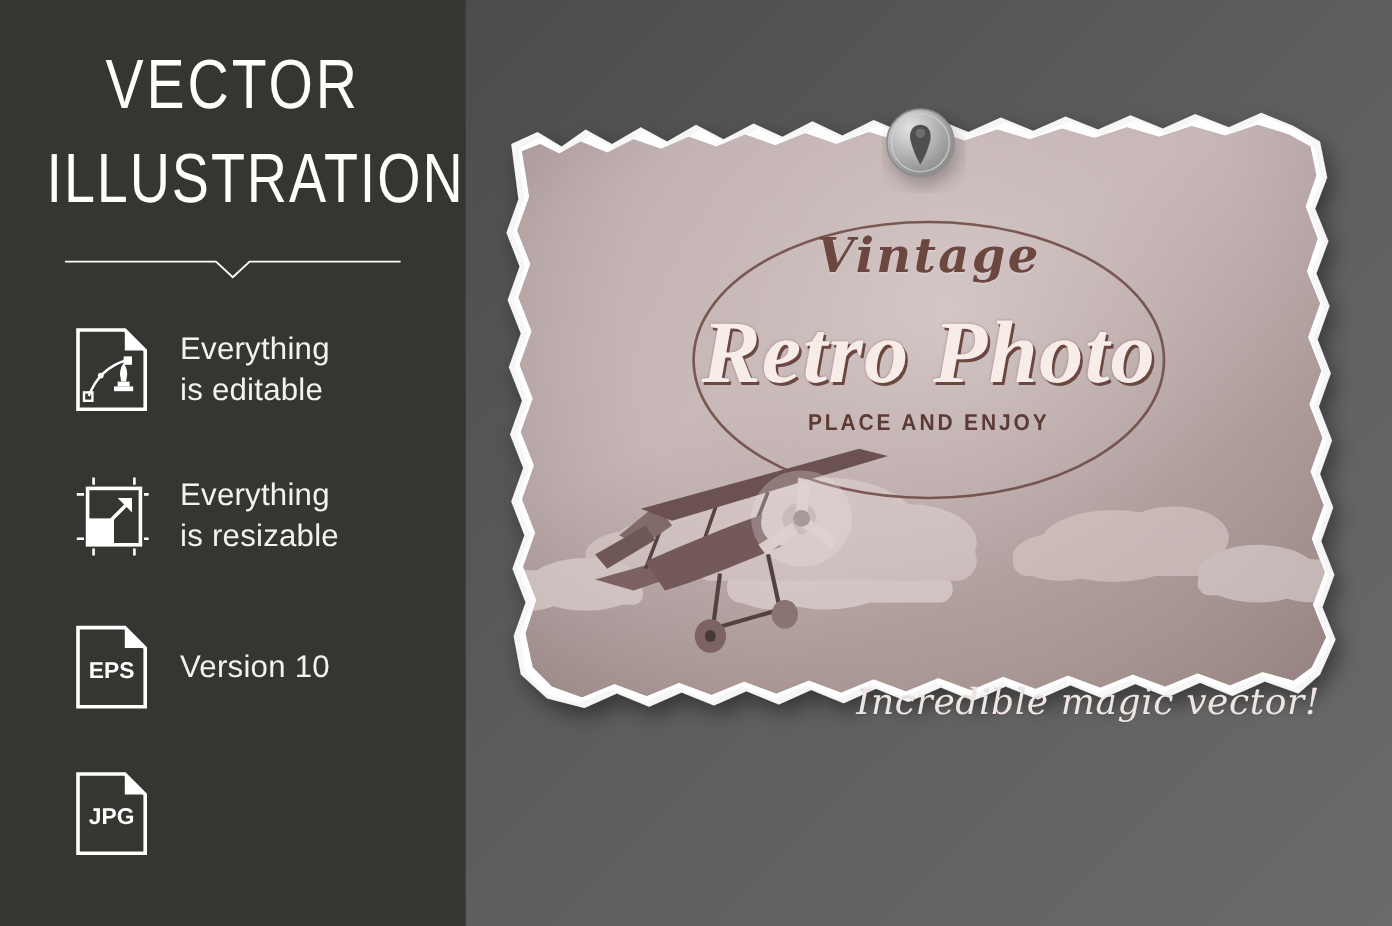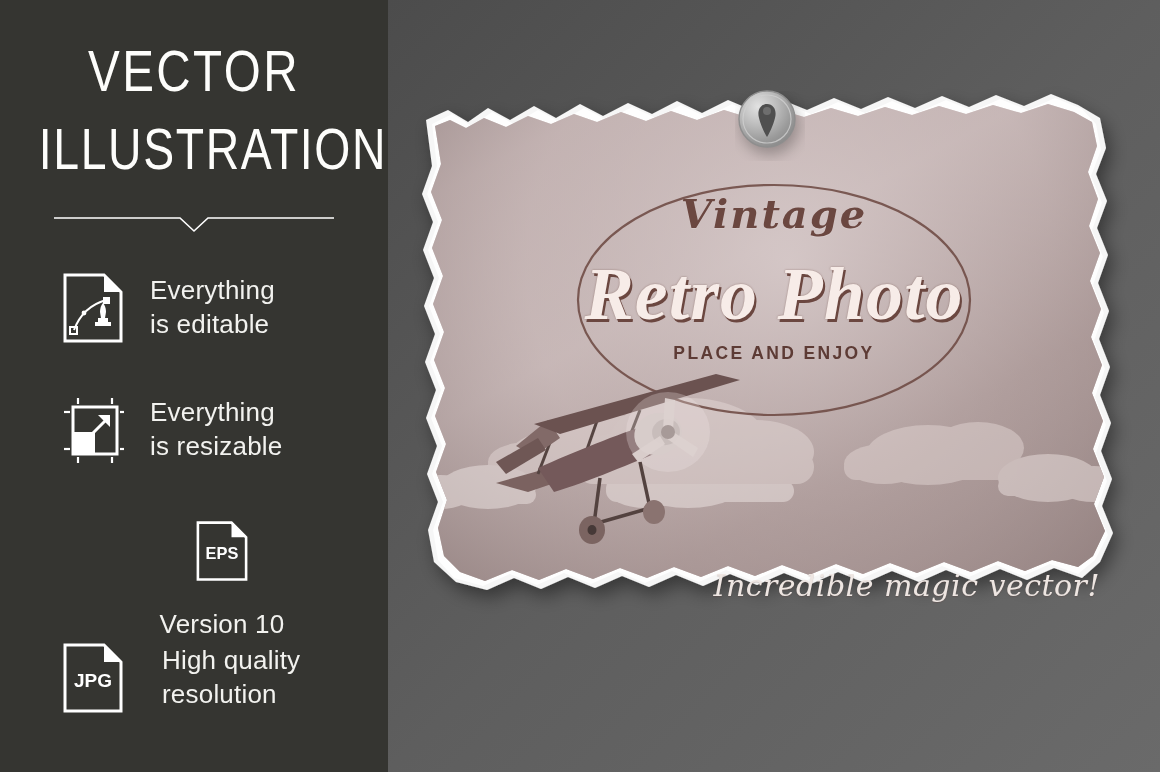--- a/index.html
+++ b/index.html
@@ -135,41 +135,37 @@
         </g>
         <path d="M26 44 L46 24" stroke="#ffffff" stroke-width="3"></path>
         <path d="M48 21 L48 33 L36 21 Z" fill="#ffffff"></path>
       </svg>
       <div class="feat-text">
         <span>Everything</span>
         <span>is resizable</span>
       </div>
     </div>
 
-    <div class="feature" style="top:520px;flex-direction:column;">
+    <div class="feature" style="top:520px;">
       <svg class="feat-icon" viewBox="0 0 62 72">
         <path d="M3 3 H42 L59 20 V69 H3 Z" fill="none" stroke="#ffffff" stroke-width="3"></path>
         <path d="M42 3 L42 20 L59 20 Z" fill="#ffffff"></path>
         <text x="31" y="45" text-anchor="middle" fill="#ffffff" font-family="Liberation Sans, sans-serif" font-size="19" font-weight="700">EPS</text>
       </svg>
       <div class="feat-text">
         <span>Version 10</span>
       </div>
     </div>
 
     <div class="feature" style="top:642px;gap:38px;">
       <svg class="feat-icon" viewBox="0 0 62 72">
         <path d="M3 3 H42 L59 20 V69 H3 Z" fill="none" stroke="#ffffff" stroke-width="3"></path>
         <path d="M42 3 L42 20 L59 20 Z" fill="#ffffff"></path>
         <text x="31" y="45" text-anchor="middle" fill="#ffffff" font-family="Liberation Sans, sans-serif" font-size="19" font-weight="700">JPG</text>
       </svg>
-      <div class="feat-text">
-        <span>High quality</span>
-        <span>resolution</span>
-      </div>
     </div>
   </div>
 
   <div id="panel-shadow"></div>
 
   <div id="scene">
 
     <svg id="paper-svg" width="772" height="772" viewBox="0 0 772 772">
       <defs>
         <linearGradient id="paperGrad" x1="0" y1="0" x2="0.55" y2="1">

